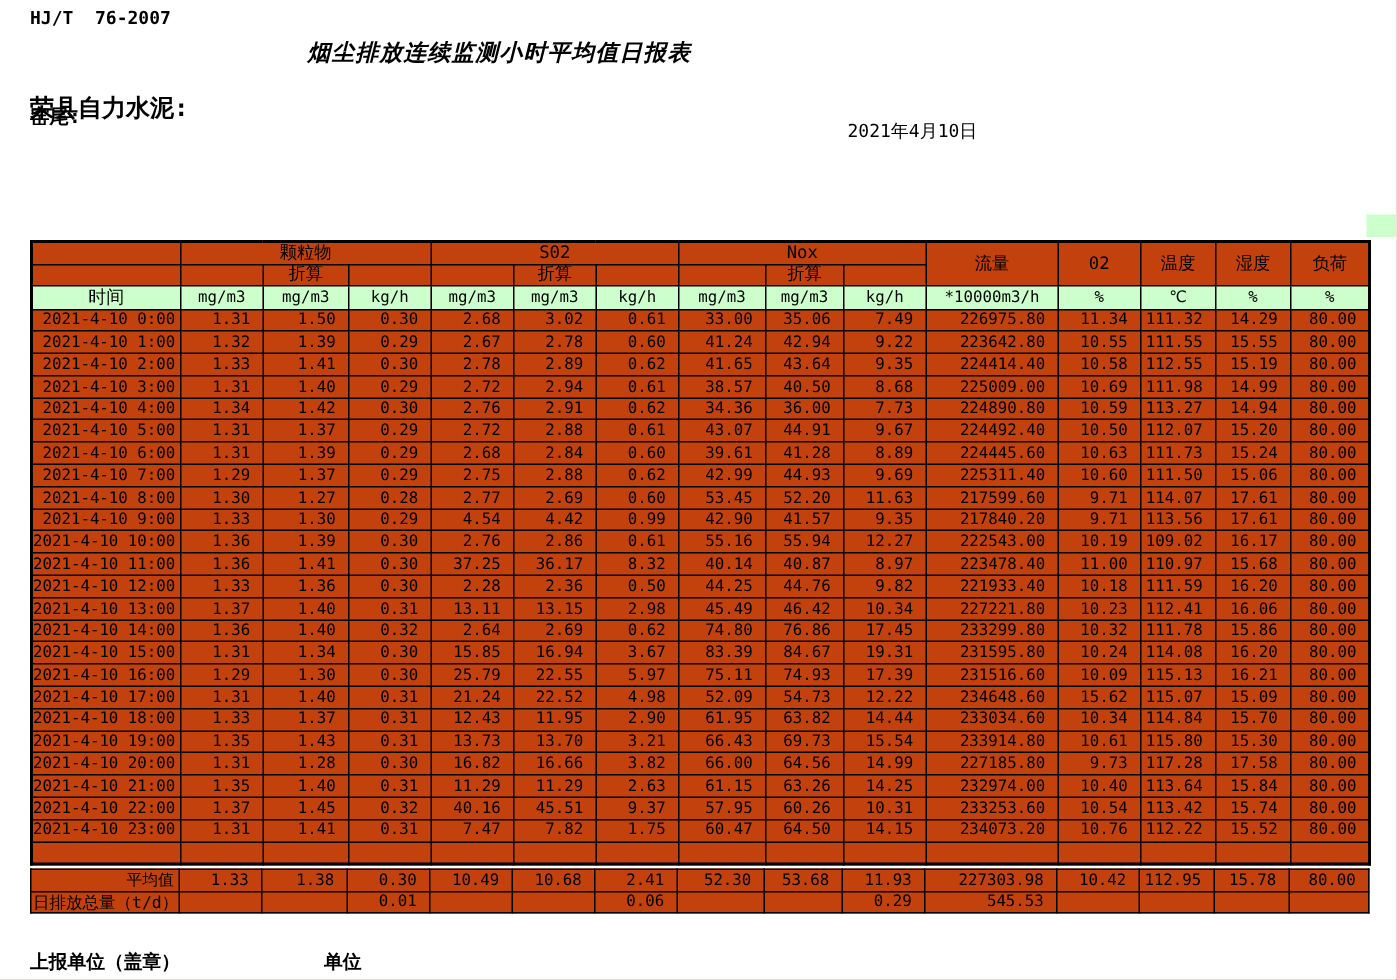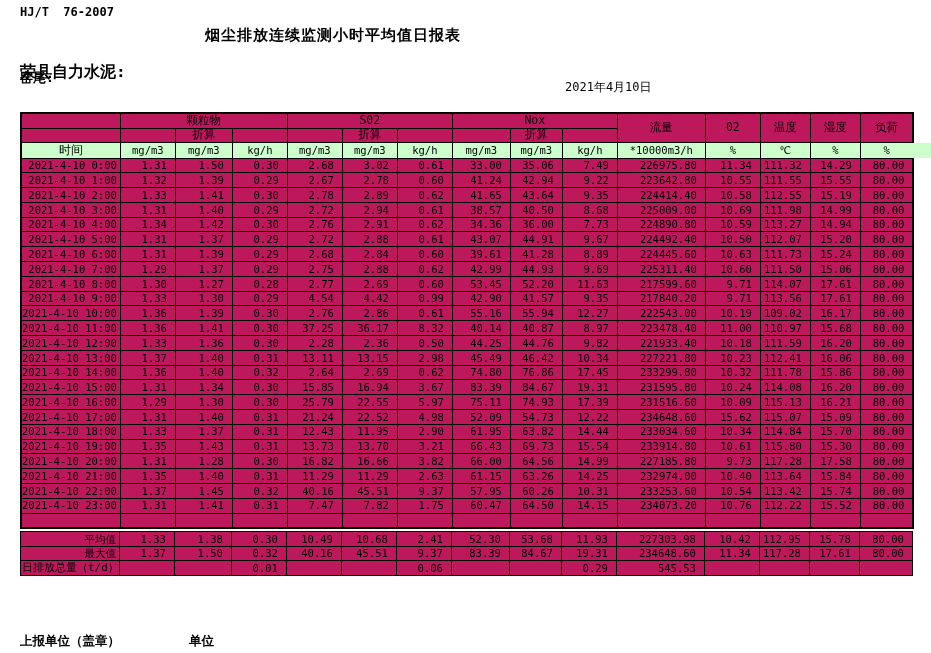--- a/index.html
+++ b/index.html
@@ -1,28 +1,28 @@
 <!DOCTYPE html>
 <html><head>
 <meta charset="utf-8">
 <style>
   html,body{margin:0;padding:0;background:#fff;}
   #page{position:relative;width:931px;height:653px;background:#ffffff;overflow:hidden;
         font-family:"DejaVu Sans Mono","DejaVu Sans",monospace;color:#000;}
   .abs{position:absolute;white-space:pre;}
   .std{left:20px;top:5px;font-size:12px;font-weight:bold;}
-  .title{left:205px;top:26px;font-size:15px;font-weight:bold;letter-spacing:1px;}
+  .title{left:205px;top:26px;font-size:15px;font-weight:bold;letter-spacing:1px;font-style:italic;}
   .company{left:20px;top:62px;font-size:16px;font-weight:bold;}
   .station{left:20px;top:69px;font-size:13px;font-weight:bold;}
   .date{left:565px;top:79px;font-size:12px;}
   .f1{left:20px;top:616px;font-size:12.5px;font-weight:bold;}
   .f2{left:20px;top:633px;font-size:12.5px;font-weight:bold;}
-  .f3{left:189px;top:633px;font-size:12.5px;font-weight:bold;text-align:right;}
-
-  table{border-collapse:collapse;table-layout:fixed;position:absolute;left:20px;background:#be185d;}
+  .f3{left:216px;top:633px;font-size:12.5px;font-weight:bold;text-align:right;}
+
+  table{border-collapse:collapse;table-layout:fixed;position:absolute;left:20px;background:#c2410c;margin-top:48px;}
   #main-table{top:112px;border:2px solid #000;}
   #summary-table{top:531px;border:1px solid #000;}
   td{border:1px solid #000;font-size:10.5px;line-height:1;vertical-align:middle;
      white-space:nowrap;overflow:hidden;padding:0 8px 0 0;text-align:right;}
   thead td{padding:0;text-align:center;overflow:visible;}
   tr.r1{height:15px;} tr.r1 td{font-size:11.5px;}
   tr.r2{height:14px;} tr.r2 td{font-size:11.5px;}
   tr.r3{height:16px;} tr.r3 td{background:#ccffcc;font-size:10.5px;}
   tr.r3 td.timehead{font-size:12px;}
   #main-table tbody tr{height:14.8px;}
@@ -563,37 +563,20 @@
           <td>52.30</td>
           <td>53.68</td>
           <td>11.93</td>
           <td>227303.98</td>
           <td>10.42</td>
           <td>112.95</td>
           <td>15.78</td>
           <td>80.00</td>
         </tr>
         <tr>
-          <td>最大值</td>
-          <td>1.37</td>
-          <td>1.50</td>
-          <td>0.32</td>
-          <td>40.16</td>
-          <td>45.51</td>
-          <td>9.37</td>
-          <td>83.39</td>
-          <td>84.67</td>
-          <td>19.31</td>
-          <td>234648.60</td>
-          <td>11.34</td>
-          <td>117.28</td>
-          <td>17.61</td>
-          <td>80.00</td>
-        </tr>
-        <tr>
           <td class="leftlab">日排放总量（t/d）</td>
           <td></td>
           <td></td>
           <td>0.01</td>
           <td></td>
           <td></td>
           <td>0.06</td>
           <td></td>
           <td></td>
           <td>0.29</td>

